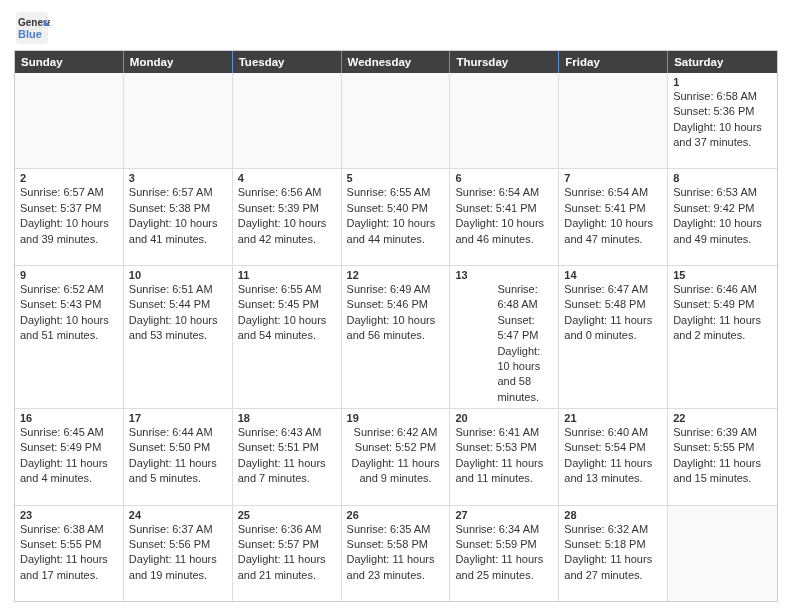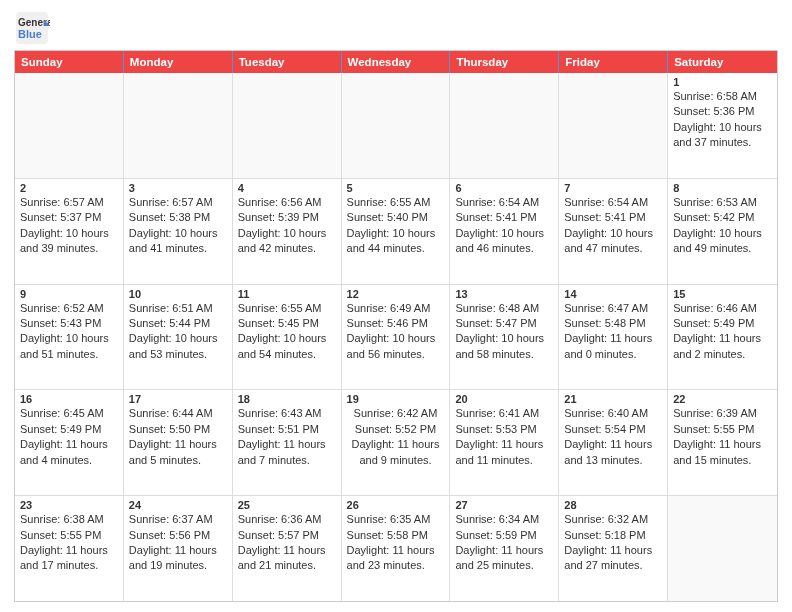--- a/index.html
+++ b/index.html
@@ -44,21 +44,21 @@
     }
     .calendar {
       flex: 1;
       display: flex;
       flex-direction: column;
       border: 1px solid #ccc;
     }
     .cal-header {
       display: grid;
       grid-template-columns: repeat(7, 1fr);
-      background: #ef4444;
+      background: #404040;
     }
     .cal-header-cell {
       color: #fff;
       font-size: 11.5px;
       font-weight: bold;
       padding: 5px 6px;
       text-align: left;
       border-right: 1px solid #5a8fd8;
     }
     .cal-header-cell:last-child { border-right: none; }
@@ -174,21 +174,21 @@
           </div>
           <div class="cal-cell">
             <span class="day-num">7</span>
             <div class="sun-info" style="white-space: pre-line;">Sunrise: 6:54 AM
 Sunset: 5:41 PM
 Daylight: 10 hours and 47 minutes.</div>
           </div>
           <div class="cal-cell">
             <span class="day-num">8</span>
             <div class="sun-info" style="white-space: pre-line;">Sunrise: 6:53 AM
-Sunset: 5:42 PM
+Sunset: 9:42 PM
 Daylight: 10 hours and 49 minutes.</div>
           </div>
         </div>
         <div class="cal-row">
           <div class="cal-cell">
             <span class="day-num">9</span>
             <div class="sun-info" style="white-space: pre-line;">Sunrise: 6:52 AM
 Sunset: 5:43 PM
 Daylight: 10 hours and 51 minutes.</div>
           </div>
@@ -205,21 +205,21 @@
 Daylight: 10 hours and 54 minutes.</div>
           </div>
           <div class="cal-cell">
             <span class="day-num">12</span>
             <div class="sun-info" style="white-space: pre-line;">Sunrise: 6:49 AM
 Sunset: 5:46 PM
 Daylight: 10 hours and 56 minutes.</div>
           </div>
           <div class="cal-cell">
             <span class="day-num">13</span>
-            <div class="sun-info" style="white-space: pre-line;">Sunrise: 6:48 AM
+            <div class="sun-info" style="white-space: pre-line; margin-left: 42px;">Sunrise: 6:48 AM
 Sunset: 5:47 PM
 Daylight: 10 hours and 58 minutes.</div>
           </div>
           <div class="cal-cell">
             <span class="day-num">14</span>
             <div class="sun-info" style="white-space: pre-line;">Sunrise: 6:47 AM
 Sunset: 5:48 PM
 Daylight: 11 hours and 0 minutes.</div>
           </div>
           <div class="cal-cell">

